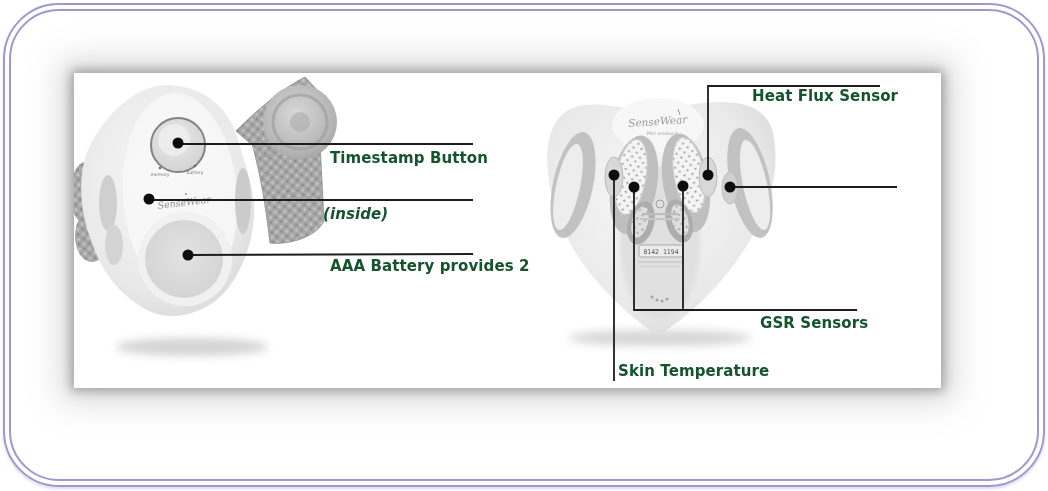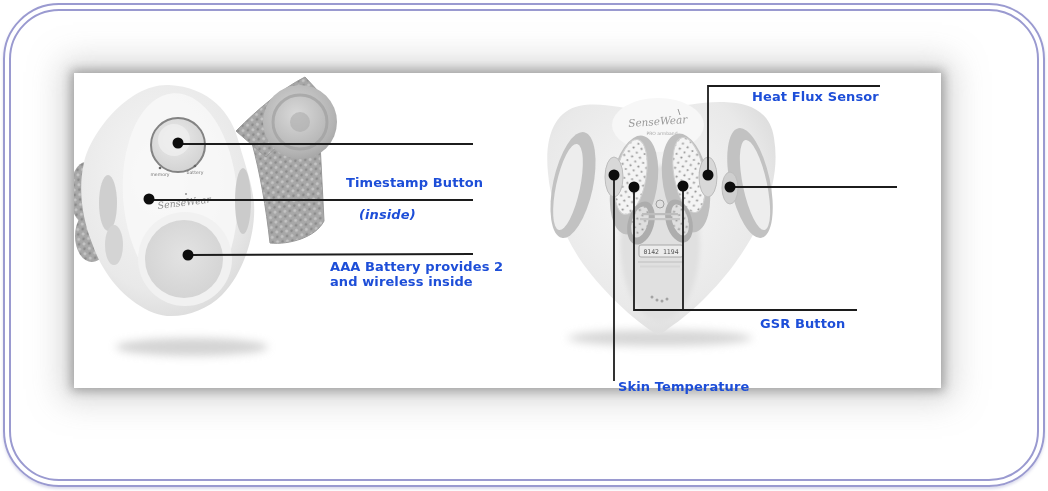--- a/index.html
+++ b/index.html
@@ -8,23 +8,23 @@
   
   .frame-outer{position:absolute;left:3px;top:3px;right:3px;bottom:4px;
                border:2px solid #9a9ad0;border-radius:56px;
                box-shadow:0 2px 3px rgba(150,150,200,0.35);}
   .frame-inner{position:absolute;left:9px;top:9px;right:9px;bottom:10px;
                border:2px solid #9a9ad0;border-radius:50px;}
   
   .content{position:absolute;left:74px;top:73px;width:867px;height:315px;background:#ffffff;
            box-shadow:0 0 10px 3px rgba(105,105,105,0.55), 0 0 32px 12px rgba(140,140,140,0.35);}
   .content svg{position:absolute;left:0;top:0;}
-  .callout-label{position:absolute;color:#1d4ed8;font-weight:bold;font-size:13px;line-height:15px;
+  .callout-label{position:absolute;color:#14532d;font-weight:bold;font-size:15px;line-height:15px;
                  letter-spacing:0.1px;white-space:nowrap;}
-  .callout-label .sub{font-style:italic;margin-left:36px;}
+  .callout-label .sub{font-style:italic;}
   .multiline div{white-space:nowrap;}
 </style>
 </head>
 <body>
 
 <div class="canvas">
   <div class="frame-outer"></div>
   <div class="frame-inner"></div>
 
   <div class="content">
@@ -181,31 +181,30 @@
         <circle cx="75" cy="126" r="5.5"></circle>
         <circle cx="114" cy="182" r="5.5"></circle>
         <circle cx="634" cy="102" r="5.5"></circle>
         <circle cx="656" cy="114" r="5.5"></circle>
         <circle cx="560" cy="114" r="5.5"></circle>
         <circle cx="609" cy="113" r="5.5"></circle>
         <circle cx="540" cy="102" r="5.5"></circle>
       </g>
     </svg>
 
-    <div class="callout-label" style="left:272px;top:78px;margin-top:24px;">Timestamp Button</div>
+    <div class="callout-label" style="left:256px;top:78px;">Timestamp Button</div>
 
     <div class="callout-label" style="left:249px;top:134px;">
       <div class="sub">(inside)</div>
     </div>
 
     <div class="callout-label multiline" style="left:256px;top:186px;">
       <div>AAA Battery provides 2</div>
-      <div>and wireless inside</div>
     </div>
 
     <div class="callout-label" style="left:678px;top:16px;">Heat Flux Sensor</div>
 
 
-    <div class="callout-label" style="left:686px;top:243px;">GSR Button</div>
-
-    <div class="callout-label" style="left:544px;top:306px;text-align:right;">Skin Temperature</div>
+    <div class="callout-label" style="left:686px;top:243px;">GSR Sensors</div>
+
+    <div class="callout-label" style="left:544px;top:291px;text-align:right;">Skin Temperature</div>
   </div>
 </div>
 
 </body></html>

